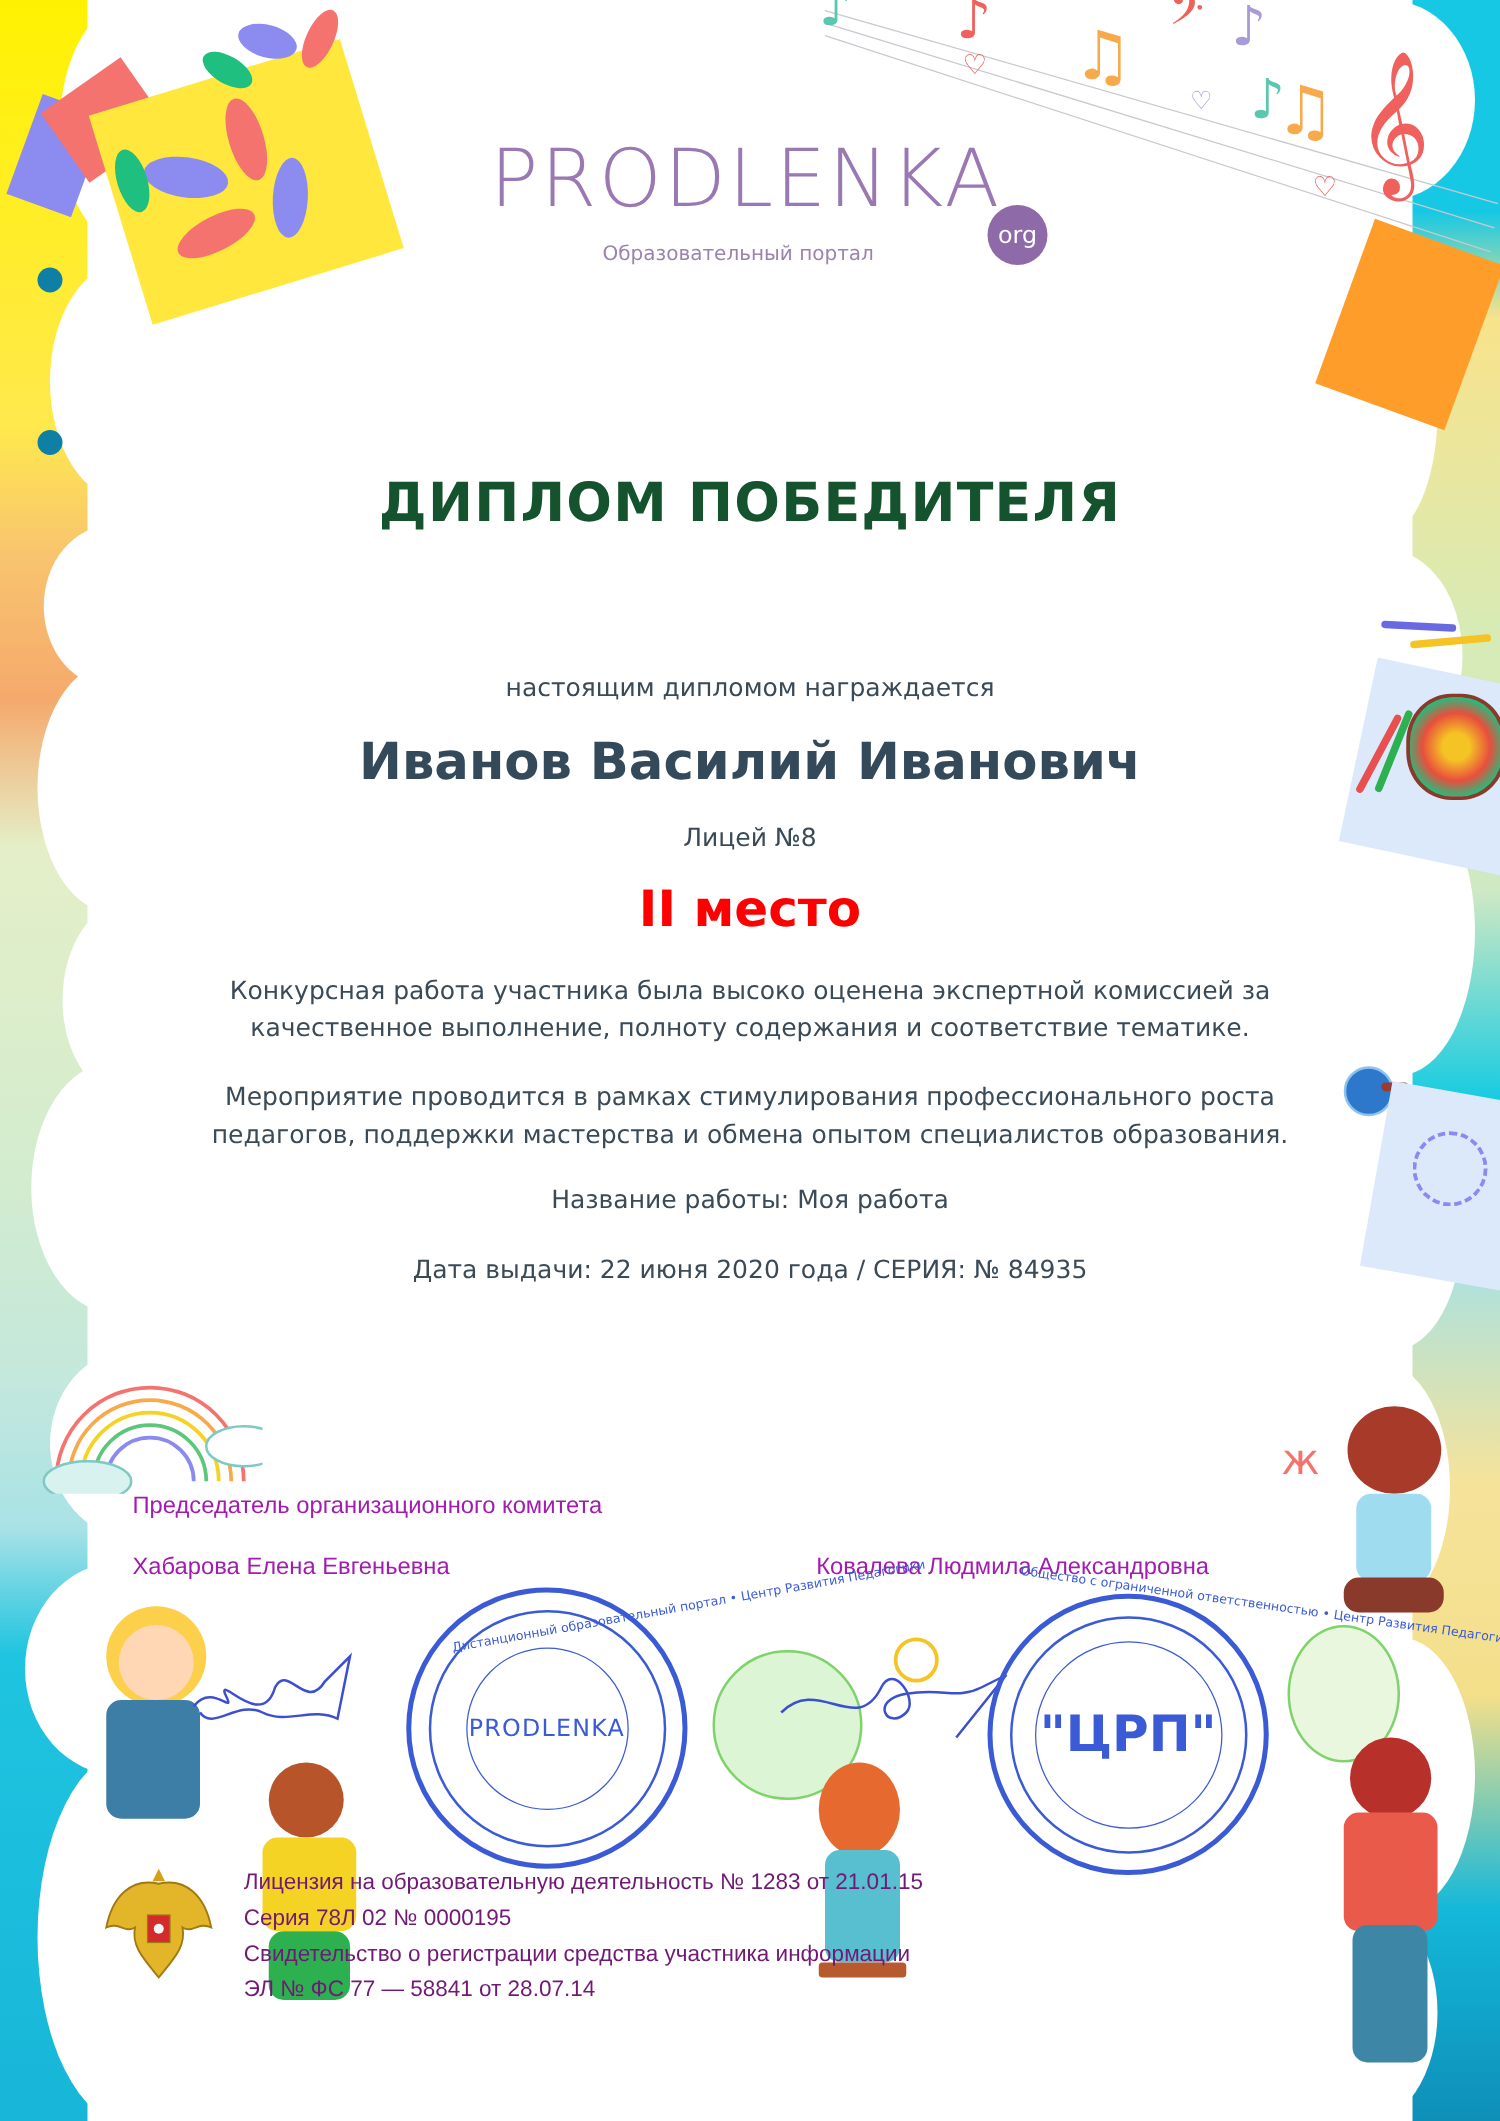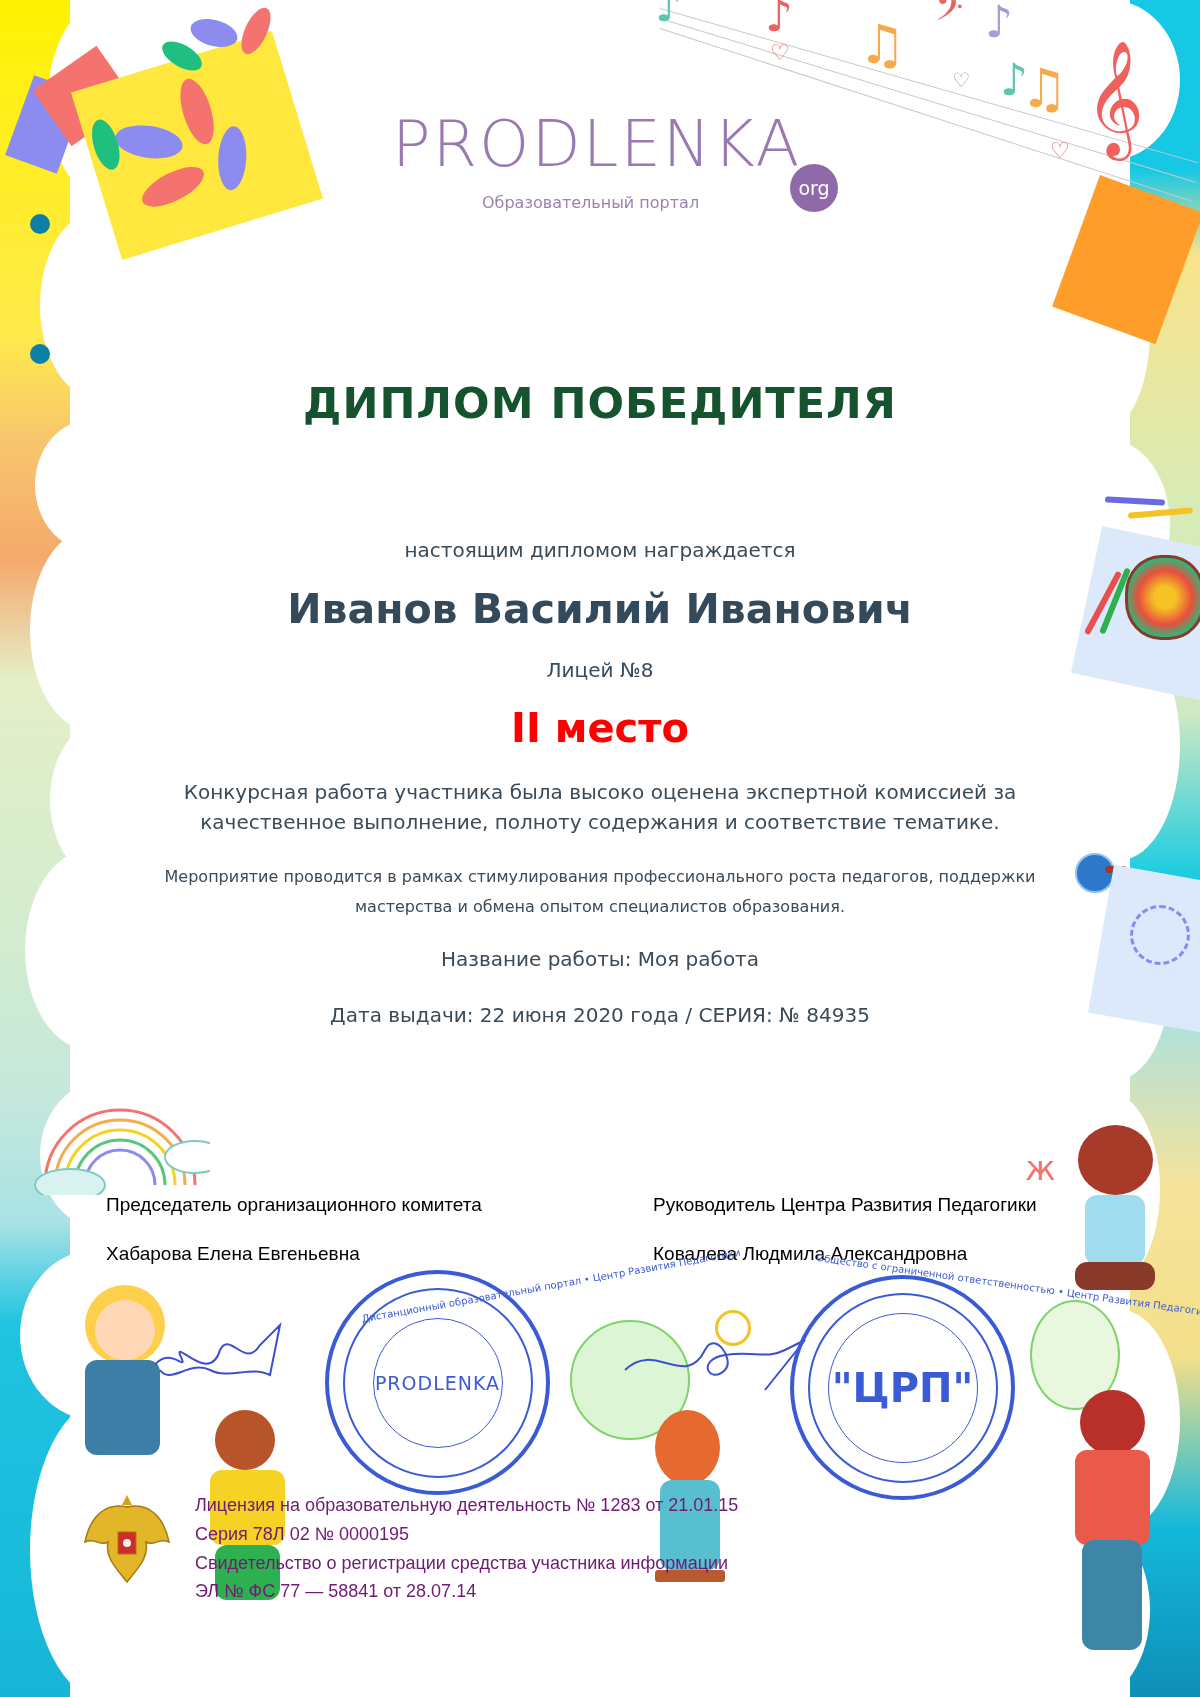--- a/index.html
+++ b/index.html
@@ -54,26 +54,26 @@
 
   
   .centered { position: absolute; left: 130px; width: 940px; text-align: center; color: #3a4a57; }
   .title { top: 378px; font-size: 43px; font-weight: bold; color: #14532d; letter-spacing: 1px; }
   .contest { top: 450px; font-size: 20px; line-height: 29px; }
   .awarded { top: 538px; font-size: 20px; }
   .name { top: 585px; font-size: 41px; font-weight: bold; color: #34495a; }
   .school { top: 658px; font-size: 20px; }
   .place { top: 705px; font-size: 40px; font-weight: bold; color: #ff0000; }
   .p1 { top: 777px; font-size: 20px; line-height: 30px; }
-  .p2 { top: 862px; font-size: 16px; line-height: 30px; }
+  .p2 { top: 862px; font-size: 20px; line-height: 30px; }
   .work { top: 947px; font-size: 20px; }
   .date { top: 1003px; font-size: 20px; }
 
   
-  .sig-text { position: absolute; font-family: "Liberation Sans", sans-serif; font-size: 19px; color: #000000; }
+  .sig-text { position: absolute; font-family: "Liberation Sans", sans-serif; font-size: 19px; color: #a21caf; }
   .sig-l-role { left: 106px; top: 1194px; }
   .sig-l-name { left: 106px; top: 1243px; }
   .sig-r-role { left: 653px; top: 1194px; }
   .sig-r-name { left: 653px; top: 1243px; }
 
   .stamp {
     position: absolute; border-radius: 50%; border: 4px solid #3b5bd6;
     display: flex; align-items: center; justify-content: center; color: #3b5bd6;
   }
   .stamp .inner { position: absolute; border-radius: 50%; border: 2px solid #3b5bd6; }
@@ -189,21 +189,20 @@
     <path d="M25 100 A65 65 0 0 1 155 100" fill="none" stroke="#f7a94b" stroke-width="3"></path>
     <path d="M35 100 A55 55 0 0 1 145 100" fill="none" stroke="#f5d324" stroke-width="3"></path>
     <path d="M45 100 A45 45 0 0 1 135 100" fill="none" stroke="#5cc77b" stroke-width="3"></path>
     <path d="M55 100 A35 35 0 0 1 125 100" fill="none" stroke="#8a8af0" stroke-width="3"></path>
     <ellipse cx="40" cy="100" rx="35" ry="16" fill="#d7f2ef" stroke="#7fc9c4" stroke-width="2"></ellipse>
     <ellipse cx="165" cy="72" rx="30" ry="16" fill="#fff" stroke="#7fc9c4" stroke-width="2"></ellipse>
   </svg>
 
   <div class="sig-text sig-l-role">Председатель организационного комитета</div>
   <div class="sig-text sig-l-name">Хабарова Елена Евгеньевна</div>
-  <div class="sig-text sig-r-role">Руководитель Центра Развития Педагогики</div>
   <div class="sig-text sig-r-name">Ковалева Людмила Александровна</div>
 
   <div class="kid-head" style="left:85px;top:1285px;width:80px;height:80px;background:#fcd04a;"></div>
   <div class="kid-head" style="left:95px;top:1300px;width:60px;height:60px;background:#ffd7b5;"></div>
   <div class="kid-body" style="left:85px;top:1360px;width:75px;height:95px;background:#3d7ea6;"></div>
   <div class="kid-head" style="left:215px;top:1410px;width:60px;height:60px;background:#b8542a;"></div>
   <div class="kid-body" style="left:210px;top:1470px;width:75px;height:75px;background:#f5d324;"></div>
   <div class="kid-body" style="left:215px;top:1545px;width:65px;height:55px;background:#2db04f;"></div>
 
   <div style="position:absolute;left:570px;top:1320px;width:120px;height:120px;border-radius:50%;background:#dcf5d5;border:2px solid #7ed36b;"></div>

